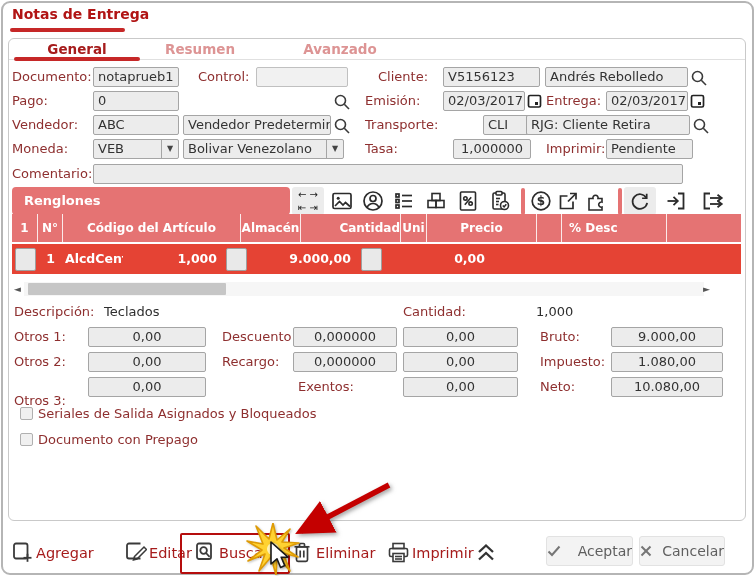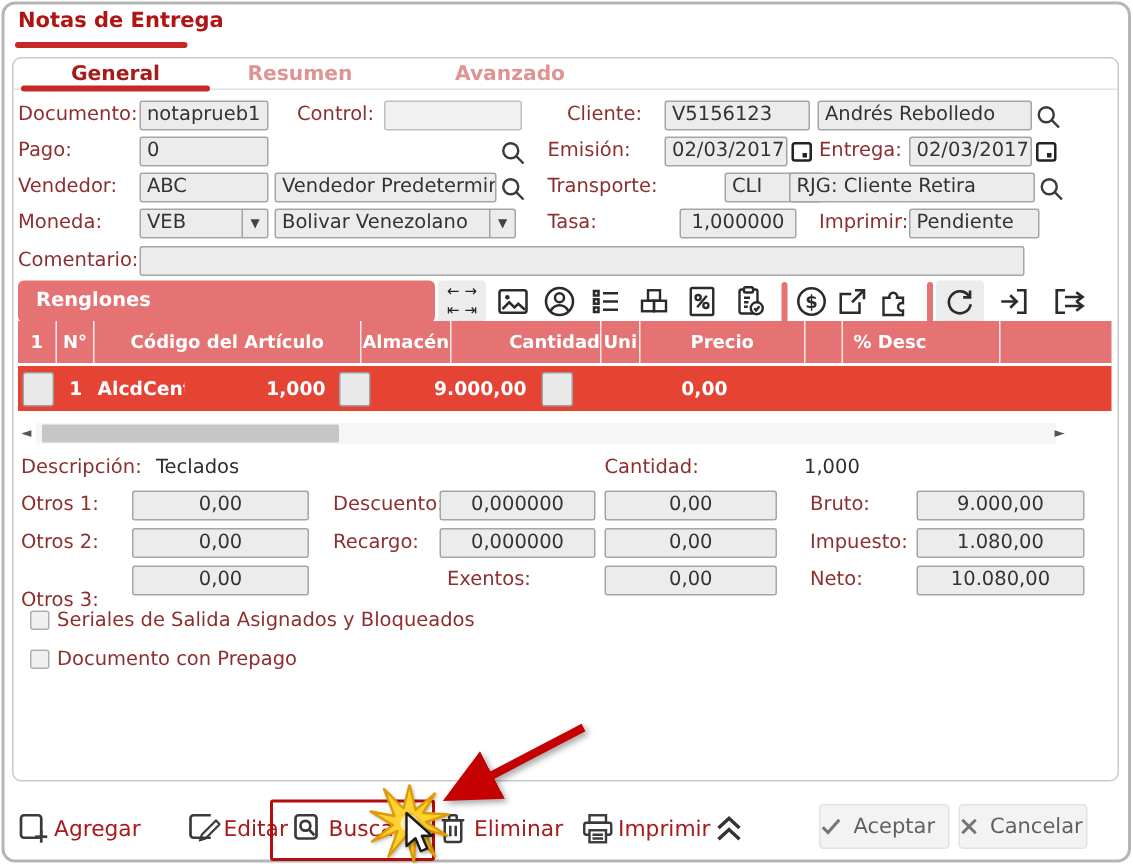--- a/index.html
+++ b/index.html
@@ -26,21 +26,21 @@
   .thead{display:flex;background:var(--bar-salmon);border-bottom:2px solid #fff;}
   .th{font-size:12px;font-weight:bold;color:#fff;line-height:28px;border-right:1px solid rgba(255,255,255,.85);
       white-space:nowrap;overflow:hidden;box-sizing:border-box;}
   .trow{display:flex;background:var(--row-red);}
   .td{font-size:12.5px;font-weight:600;color:#fff;line-height:30px;white-space:nowrap;overflow:hidden;
       box-sizing:border-box;display:flex;align-items:center;}
   .chk{width:19px;height:21px;background:#e9e9e9;border:1px solid #9f9f9f;border-radius:2px;}
   .cb{width:13px;height:13px;background:#f0f0f0;border:1px solid #b0b0b0;border-radius:2px;}
   .cbl{font-size:13px;line-height:15px;color:var(--label);white-space:nowrap;}
   .act{font-size:14.5px;line-height:20px;color:var(--action-text);white-space:nowrap;}
-  .btn{display:flex;align-items:center;justify-content:flex-start;gap:8px;background:#f3f3f3;
+  .btn{display:flex;align-items:center;justify-content:space-between;gap:8px;background:#f3f3f3;
        border:1px solid #e2e2e2;border-radius:3px;font-size:14px;color:#5f5f5f;}
   .sb-track{background:#f6f6f6;}
   .sb-thumb{background:#c6c6c6;border-radius:1px;}
   .sb-arrow{font-size:9px;color:#555;line-height:16px;}
 </style>
 </head>
 <body>
 
 <div class="stage">
   <div class="ab win-border"></div>

